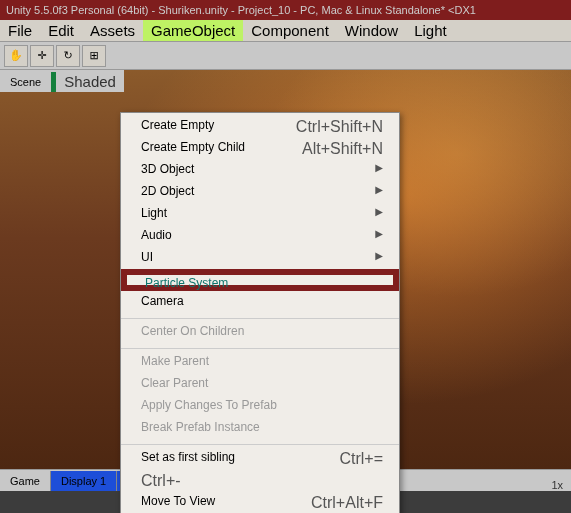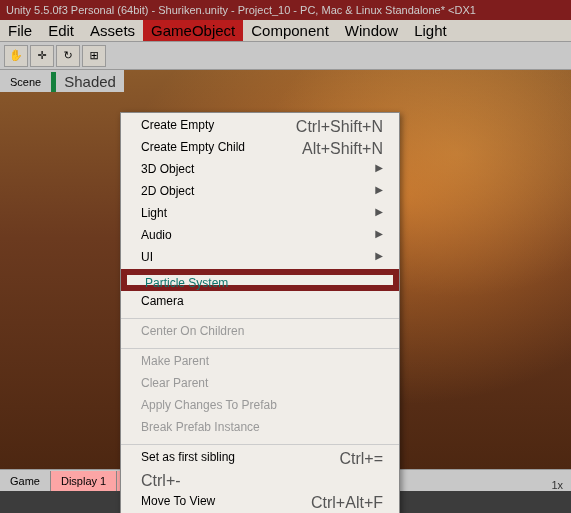--- a/index.html
+++ b/index.html
@@ -35,21 +35,21 @@
     .menu-bar-item {
       padding: 10px 8px;
       font-size: 15px;
       color: #000;
       cursor: pointer;
       height: 100%;
       display: flex;
       align-items: center;
     }
     .menu-bar-item.active {
-      background: #b91c1c;
+      background: #bef264;
       color: #000;
       text-align: center;
     }
 
     
     .toolbar {
       background: #c8c8c8;
       height: 28px;
       display: flex;
       align-items: center;
@@ -173,21 +173,21 @@
       height: 22px;
       background: #c8c8c8;
       display: flex;
       align-items: flex-end;
       border-top: 1px solid #999;
       justify-content: space-between;
     }
     .bottom-tab {
       padding: 2px 10px;
       font-size: 11px;
-      background: #fca5a5;
+      background: #1d4ed8;
       border-right: 1px solid #888;
       cursor: pointer;
       height: 20px;
       display: flex;
       align-items: center;
       gap: 4px;
     }
     .bottom-tab.active {
       background: #c8c8c8;
     }

